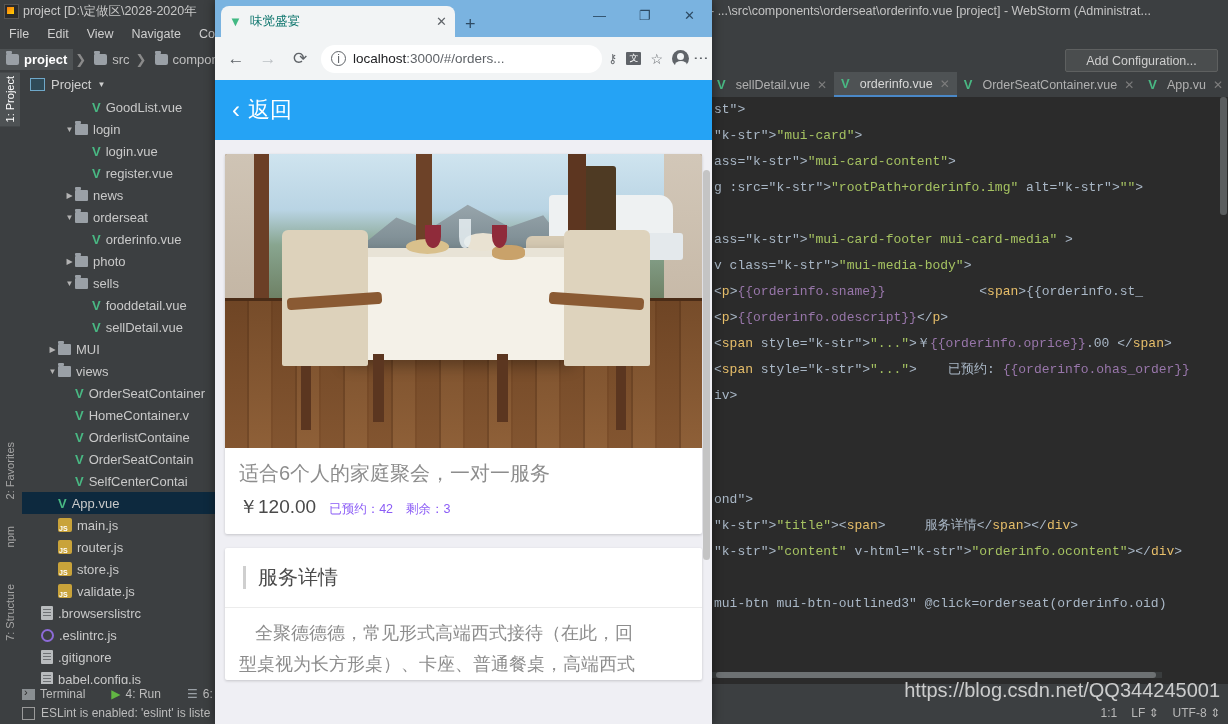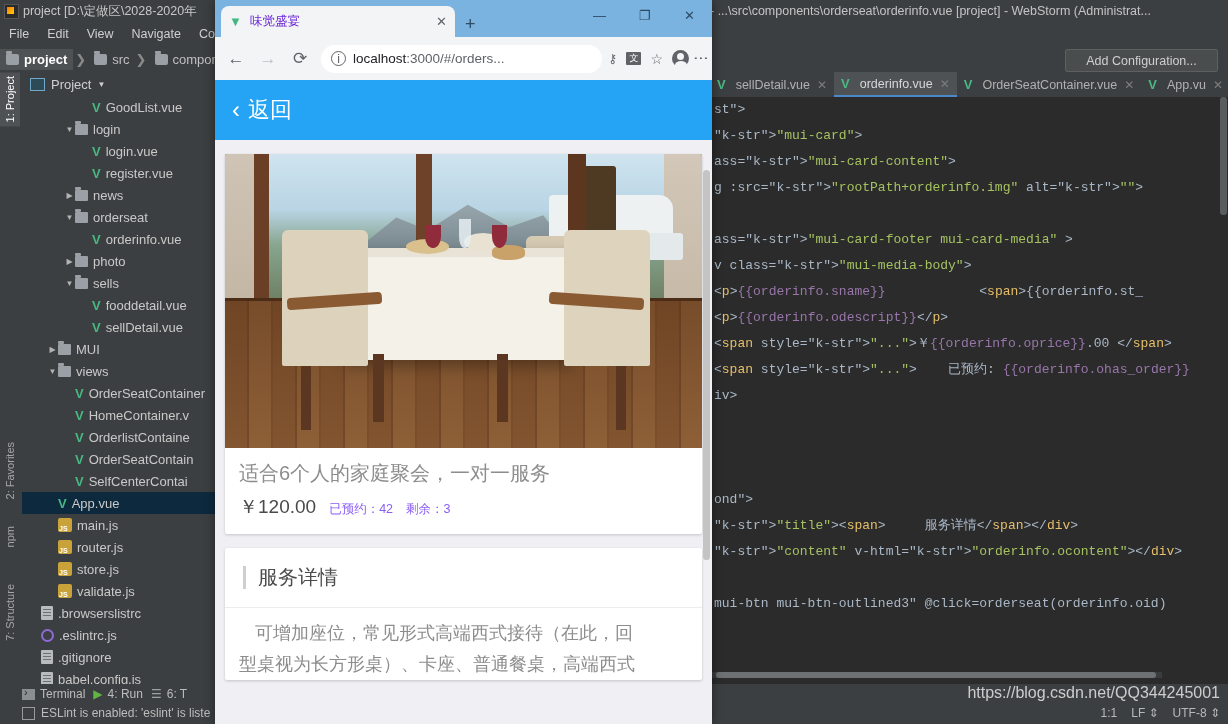--- a/index.html
+++ b/index.html
@@ -82,41 +82,41 @@
   .k-tag{color:#e8bf6a;}
   .k-str{color:#a5c261;}
   .k-var{color:#9876aa;}
   .code-scroll-v{position:absolute;right:1px;top:25px;width:7px;height:560px;}
   .code-scroll-v i{position:absolute;top:0;left:0;width:7px;height:118px;background:#5a5d5e;border-radius:3px;}
   .code-scroll-h{position:absolute;left:2px;bottom:6px;width:450px;height:6px;background:#3a3d3e;}
   .code-scroll-h i{position:absolute;left:4px;top:0;width:440px;height:6px;background:#6d7173;border-radius:3px;}
   
   .statusbar{position:absolute;left:0;bottom:0;width:1228px;height:40px;background:#3c3f41;
     font-size:12px;color:#bcbcbc;}
-  .sb-row1{position:absolute;left:22px;top:3px;display:flex;align-items:center;gap:8px;}
+  .sb-row1{position:absolute;left:22px;top:3px;display:flex;align-items:center;gap:26px;}
   .sb-item{display:flex;align-items:center;gap:5px;}
   .sb-row2{position:absolute;left:22px;top:22px;display:flex;align-items:center;gap:6px;}
   .sb-check{width:11px;height:11px;border:1px solid #9a9a9a;display:inline-block;}
   .sb-right{position:absolute;right:8px;top:22px;display:flex;align-items:center;gap:14px;
     font-size:12px;color:#b8b8b8;}
   .termico{width:13px;height:11px;background:#8a8f92;display:inline-block;position:relative;}
   .termico:after{content:"\203A";position:absolute;left:2px;top:-3px;color:#2b2b2b;font-size:11px;}
   .runico{color:#62b543;font-size:12px;}
   .listico{color:#9aa0a6;font-size:12px;}
-  .watermark{position:absolute;right:8px;bottom:22px;font-size:16px;color:#d8d8d8;opacity:.92;
+  .watermark{position:absolute;right:8px;bottom:22px;font-size:20px;color:#d8d8d8;opacity:.92;
     font-family:"Liberation Sans",sans-serif;}
   
   #chrome{position:absolute;left:215px;top:0;width:497px;height:724px;
     background:#ffffff;box-shadow:0 0 10px rgba(0,0,0,.45);}
   .chrome-top{height:37px;background:#7ab3e0;position:relative;}
   .tabstrip{position:absolute;left:6px;top:6px;height:31px;display:flex;align-items:flex-end;}
   .ctab{width:218px;height:31px;background:#f2f4f5;border-radius:8px 8px 0 0;
     display:flex;align-items:center;padding:0 8px;gap:8px;position:relative;}
   .ctab .favicon{color:#41b883;font-size:13px;font-weight:bold;line-height:1;}
-  .ctab .ttl{font-size:12.5px;color:#6d28d9;flex:1;white-space:nowrap;overflow:hidden;}
+  .ctab .ttl{font-size:12.5px;color:#0f766e;flex:1;white-space:nowrap;overflow:hidden;}
   .ctab .close{color:#5f6368;font-size:13px;}
   .newtab{margin-left:10px;color:#2d4a63;font-size:18px;line-height:1;padding-bottom:4px;}
   .winbtns{position:absolute;right:0;top:0;height:31px;display:flex;align-items:center;}
   .winbtn{width:45px;height:31px;display:flex;align-items:center;justify-content:center;
     color:#2c4a63;font-size:13px;}
   .omnibox-row{height:43px;background:#f2f4f5;display:flex;align-items:center;gap:2px;padding:0 6px;}
   .navbtn{width:30px;height:30px;display:flex;align-items:center;justify-content:center;
     font-size:17px;color:#5f6368;}
   .navbtn.dis{color:#bcc0c4;}
   .omnibox{flex:1;height:28px;background:#ffffff;border-radius:14px;display:flex;align-items:center;
@@ -570,21 +570,21 @@
           </div>
         </div>
       </div>
 
       <div class="card2">
         <div class="sec-title">
           <span class="sec-bar"></span>
           <span>服务详情</span>
         </div>
         <div class="sec-content">
-          <div class="indent">可增加座位，常见形式高端西式接待（在此，回</div>
+          <div class="indent">全聚德德德，常见形式高端西式接待（在此，回</div>
           <div>型桌视为长方形桌）、卡座、普通餐桌，高端西式</div>
         </div>
       </div>
     </div>
 
     <div class="page-scroll">
         <i></i>
       </div>
   </div>
 </div>

